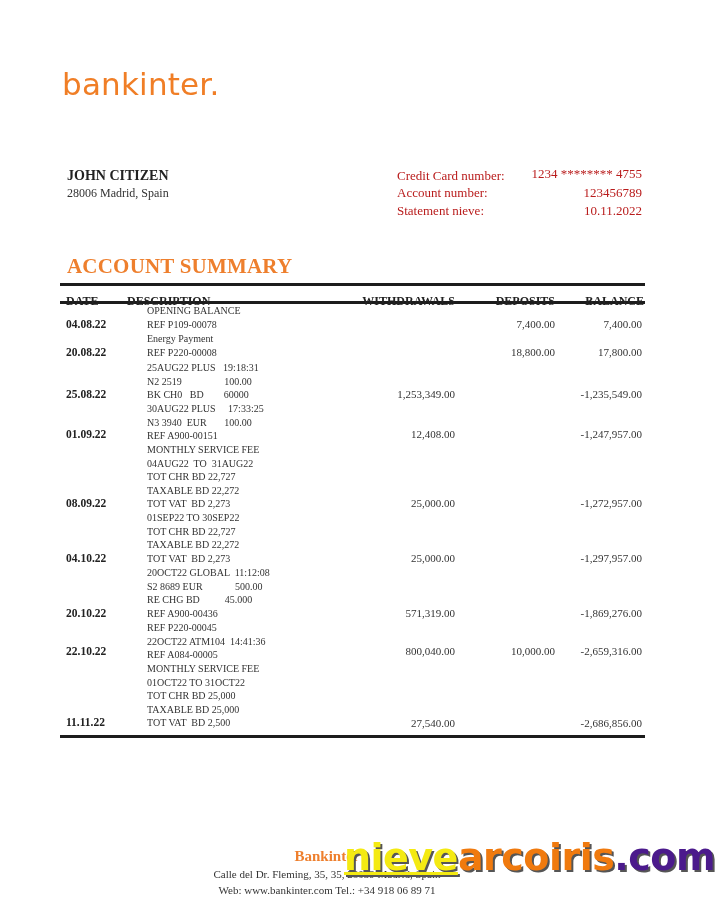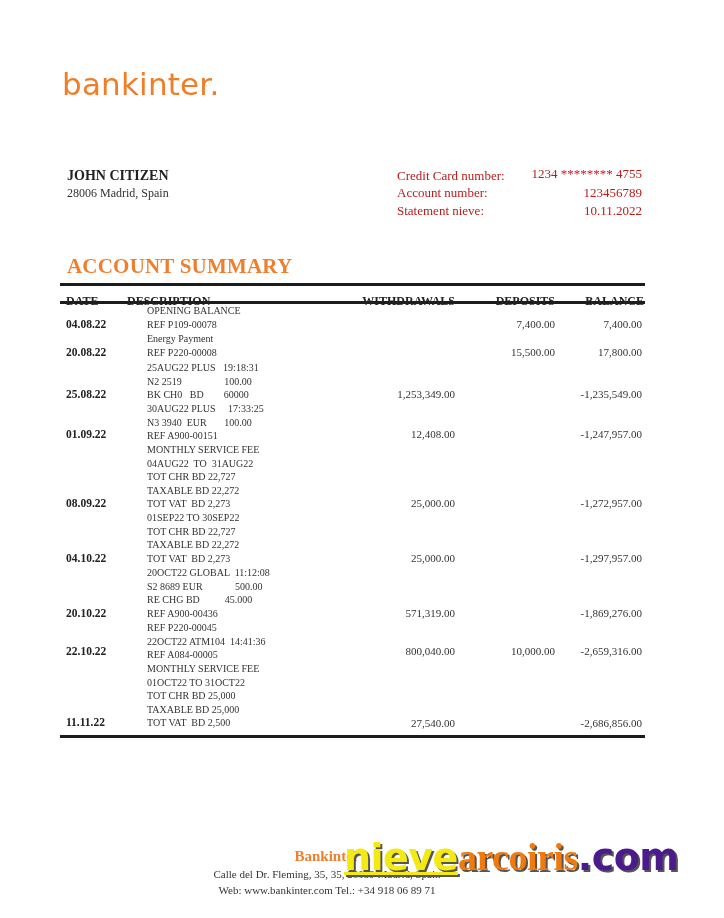--- a/index.html
+++ b/index.html
@@ -144,21 +144,21 @@
       top: 832px;
       font-family: "DejaVu Sans", "Liberation Sans", sans-serif;
       font-weight: bold;
       font-size: 38px;
       letter-spacing: -0.5px;
       line-height: 50px;
       text-shadow: 2px 2px 0 #555;
       white-space: nowrap;
     }
     .watermark .p1 { color: #f4ea12; text-decoration: underline; }
-    .watermark .p2 { color: #f07a0e; font-family: Liberation Serif, serif; }
+    .watermark .p2 { color: #f07a0e; }
     .watermark .p3 { color: #4b1a8c; }
   </style>
 </head>
 <body>
 
 <div class="logo">bankinter.</div>
 
 <div class="holder">
   <div class="name">JOHN CITIZEN</div>
   <div>28006 Madrid, Spain</div>
@@ -199,21 +199,21 @@
 REF P109-00078</div>
       <div class="date" style="top:14px">04.08.22</div>
       <div class="num d" style="top:14px">7,400.00</div>
       <div class="num b" style="top:14px">7,400.00</div>
     </div>
 
     <div class="row" style="top:28px">
       <div class="desc" style="top:0px">Energy Payment
 REF P220-00008</div>
       <div class="date" style="top:14px">20.08.22</div>
-      <div class="num d" style="top:14px">15,500.00</div>
+      <div class="num d" style="top:14px">18,800.00</div>
       <div class="num b" style="top:14px">17,800.00</div>
     </div>
 
     <div class="row" style="top:57px">
       <div class="desc" style="top:0px">25AUG22 PLUS   19:18:31
 N2 2519                 100.00
 BK CH0   BD        60000</div>
       <div class="date" style="top:27px">25.08.22</div>
       <div class="num w" style="top:27px">1,253,349.00</div>
       <div class="num b" style="top:27px">-1,235,549.00</div>

